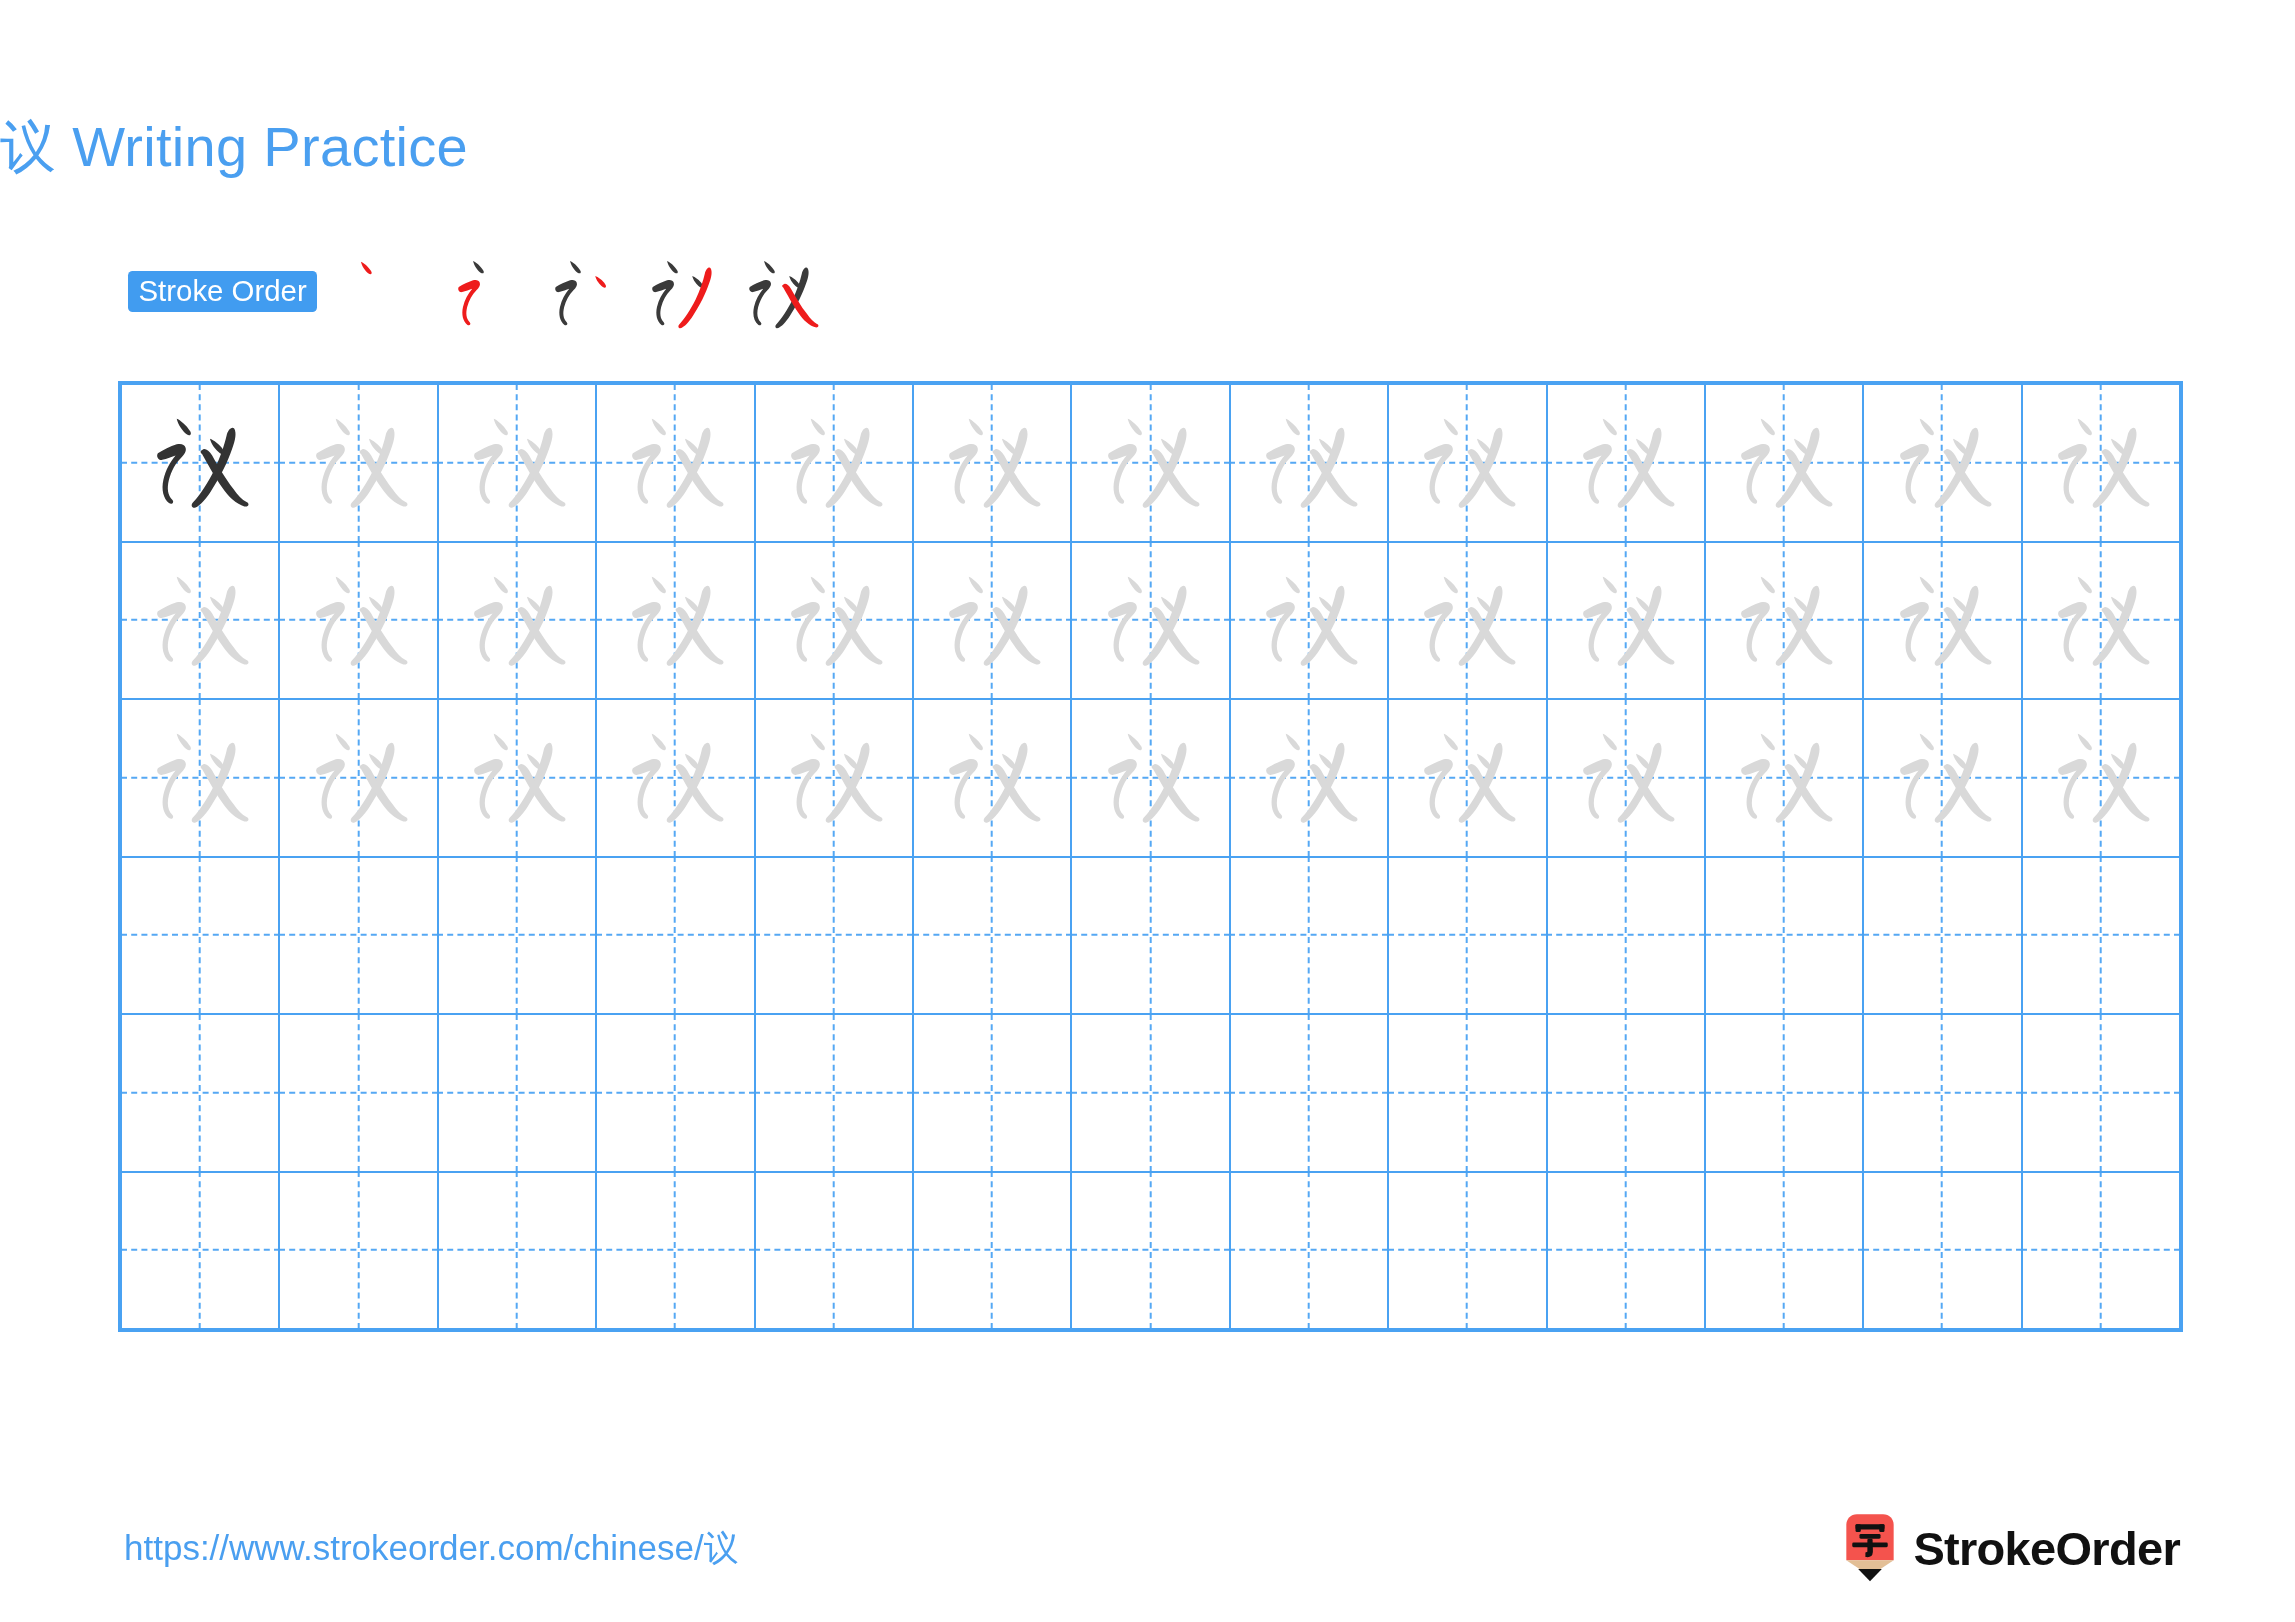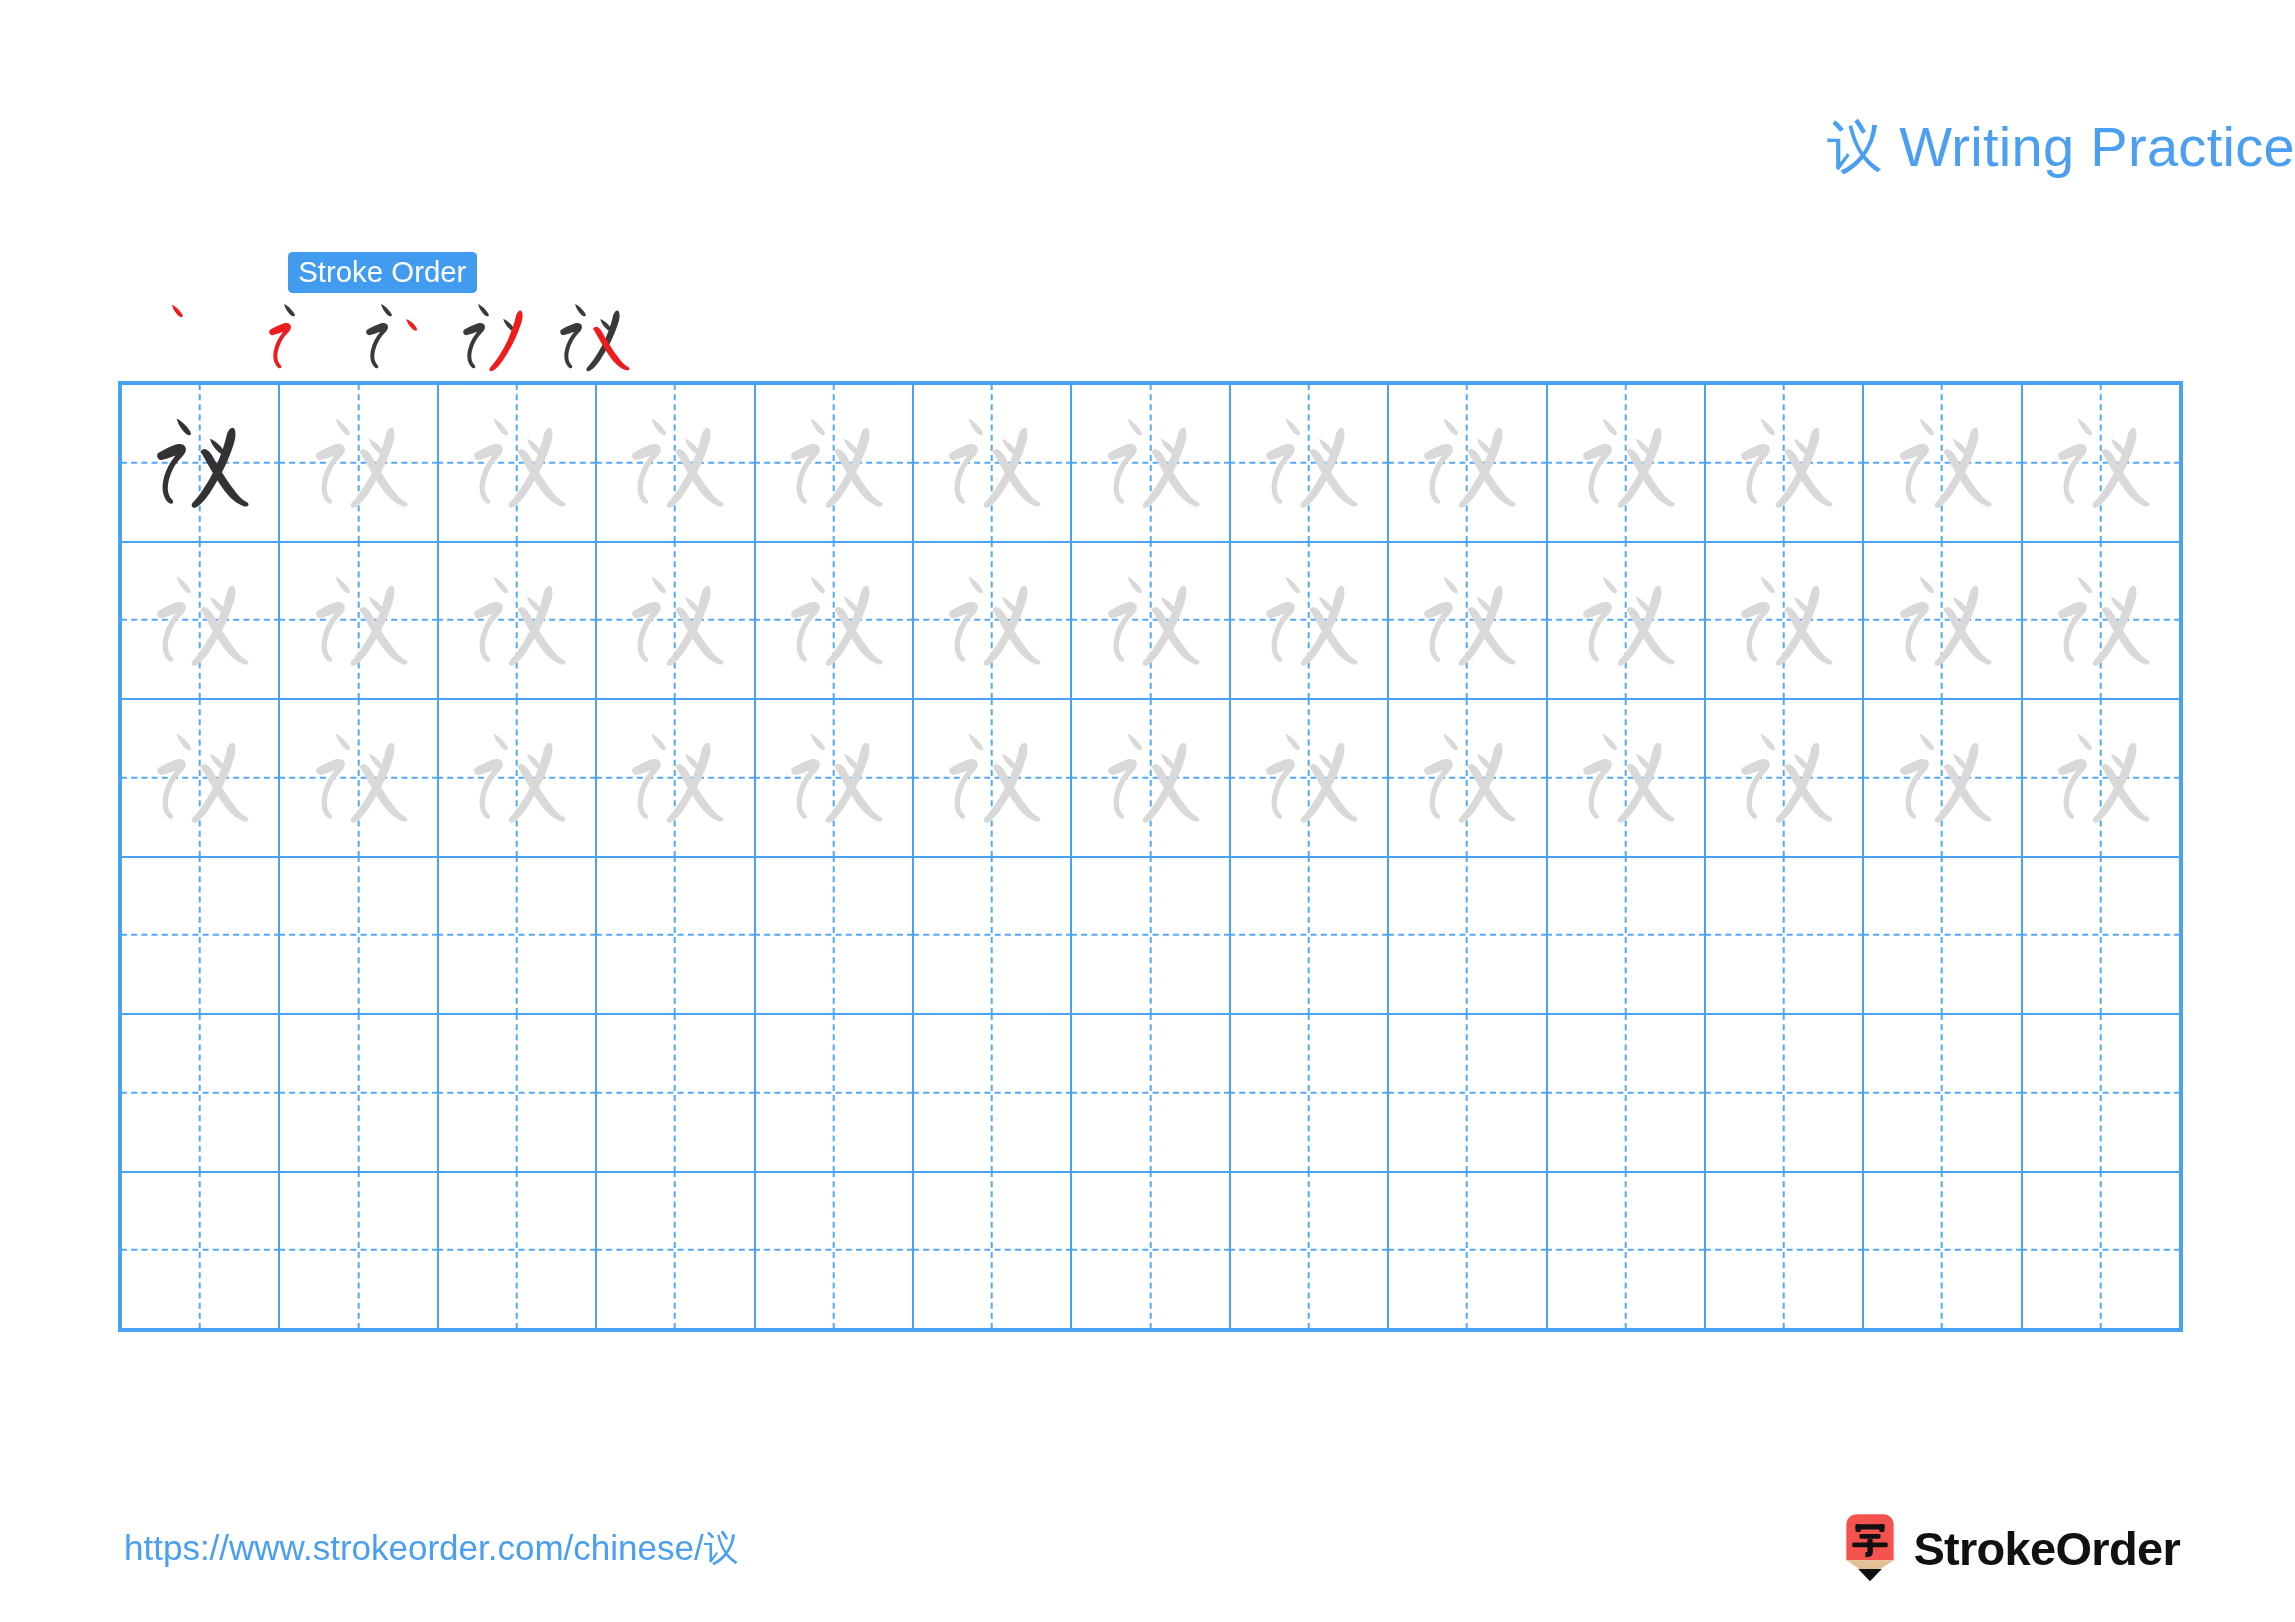--- a/index.html
+++ b/index.html
@@ -14,37 +14,36 @@
     font-family: "Liberation Sans", sans-serif;
     overflow: hidden;
   }
 
   
   #page-title {
     position: absolute;
     left: 0;
     top: 110px;
     width: 2295px;
-    text-align: right;
+    text-align: left;
     font-size: 56px;
     font-weight: 400;
     color: #4a9ff0;
     letter-spacing: 0.3px;
     white-space: nowrap;
   }
 
   
   #stroke-order-row {
     position: absolute;
     left: 128px;
     top: 252px;
     display: flex;
     align-items: center;
     height: 79px;
-    flex-direction: column;
   }
   #stroke-order-badge {
     background: #419cf0;
     color: #ffffff;
     font-size: 29.4px;
     font-weight: 400;
     padding: 4.6px 10.5px 7.2px 10.5px;
     border-radius: 4.6px;
     line-height: 1;
     white-space: nowrap;

